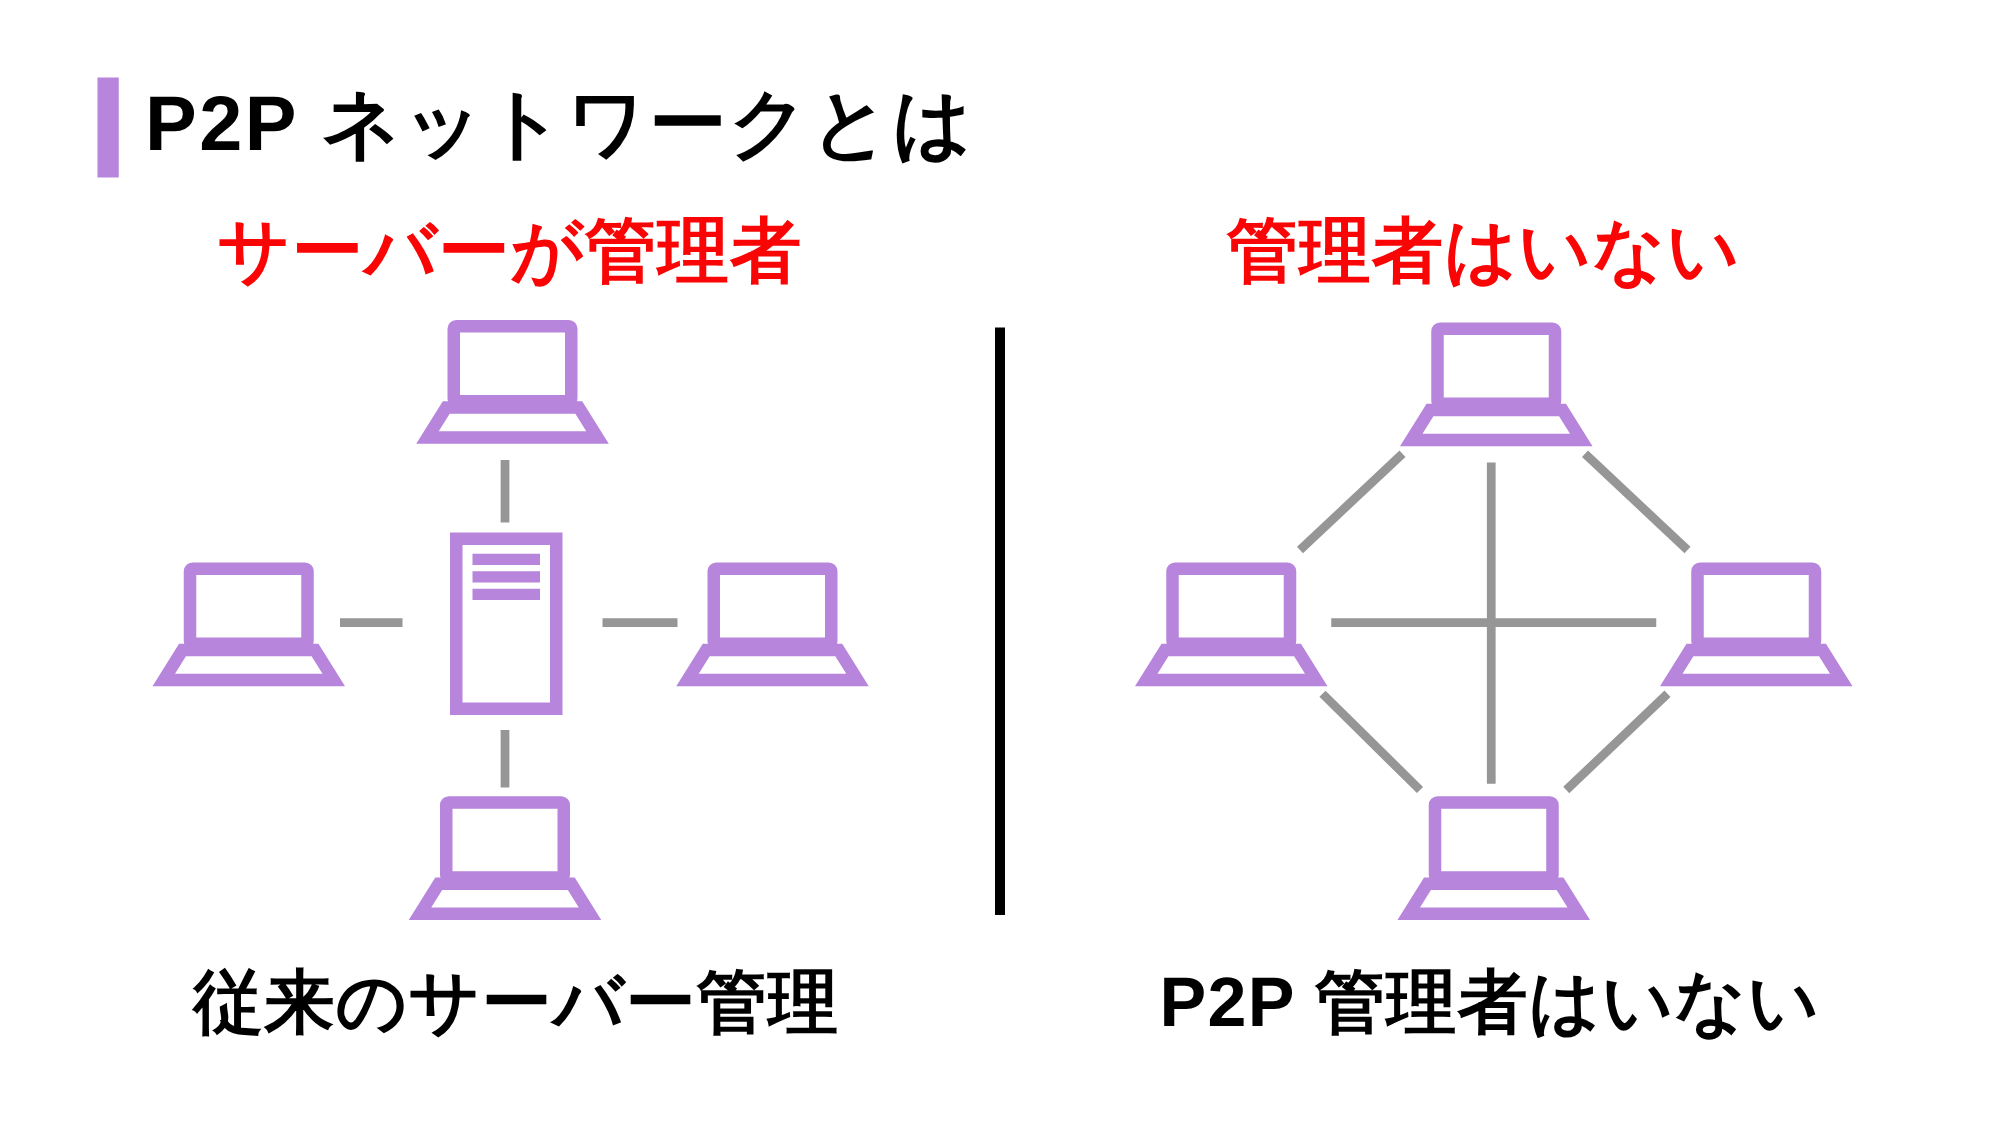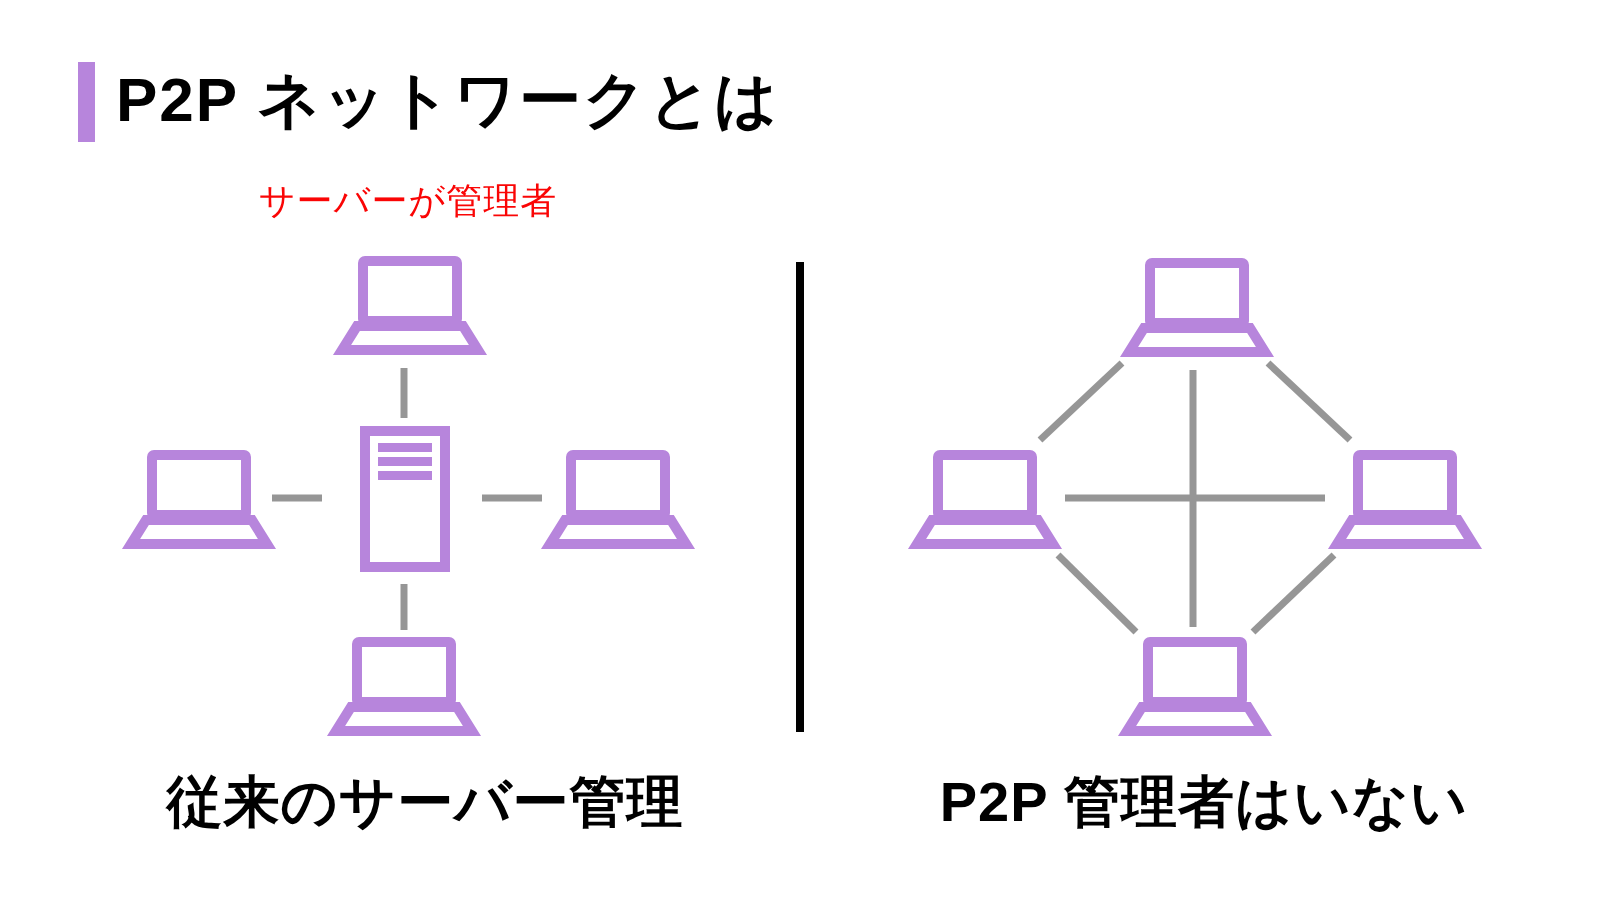--- a/index.html
+++ b/index.html
@@ -26,54 +26,54 @@
   .page-title{
     left:116px;top:58px;
     font-size:62px;line-height:84px;
     font-weight:900;
     letter-spacing:2px;
     white-space:nowrap;
   }
   .panel-heading{
     top:176px;
     transform:translateX(-50%);
-    font-size:36px;line-height:50px;
-    font-weight:400;
+    font-size:57px;line-height:50px;
+    font-weight:700;
     color:var(--red);
     letter-spacing:1px;
     white-space:nowrap;
   }
   .heading-left{left:408px;}
   .heading-right{left:1187px;}
   .panel-caption{
     top:771px;
     transform:translateX(-50%);
     font-size:56px;line-height:62px;
     font-weight:900;
     letter-spacing:1px;
     white-space:nowrap;
-    margin-left:12px;
   }
   .caption-left{left:413px;}
   .caption-right{left:1192px;}
   svg.diagram{left:0;top:0;}
   .device{fill:#fff;stroke:var(--purple);stroke-width:10;stroke-linejoin:miter;}
   .server-slot{fill:var(--purple);stroke:none;}
   .link{stroke:var(--gray);stroke-width:7;fill:none;}
   .divider{fill:var(--black);stroke:none;}
 </style>
 </head>
 <body>
 
 <div class="slide">
 
   <div class="abs title-bar"></div>
   <div class="abs page-title">P2P ネットワークとは</div>
 
   <div class="abs panel-heading heading-left">サーバーが管理者</div>
+  <div class="abs panel-heading heading-right">管理者はいない</div>
 
   <svg class="abs diagram" width="1600" height="900" viewBox="0 0 1600 900" xmlns="http://www.w3.org/2000/svg">
     <defs>
       <g id="laptop-shape">
         <rect class="device" x="-47" y="5" width="94" height="60" rx="2"></rect>
         <path class="device" d="M -53 70 H 53 L 68 94 H -68 Z"></path>
       </g>
     </defs>
 
     <g>

